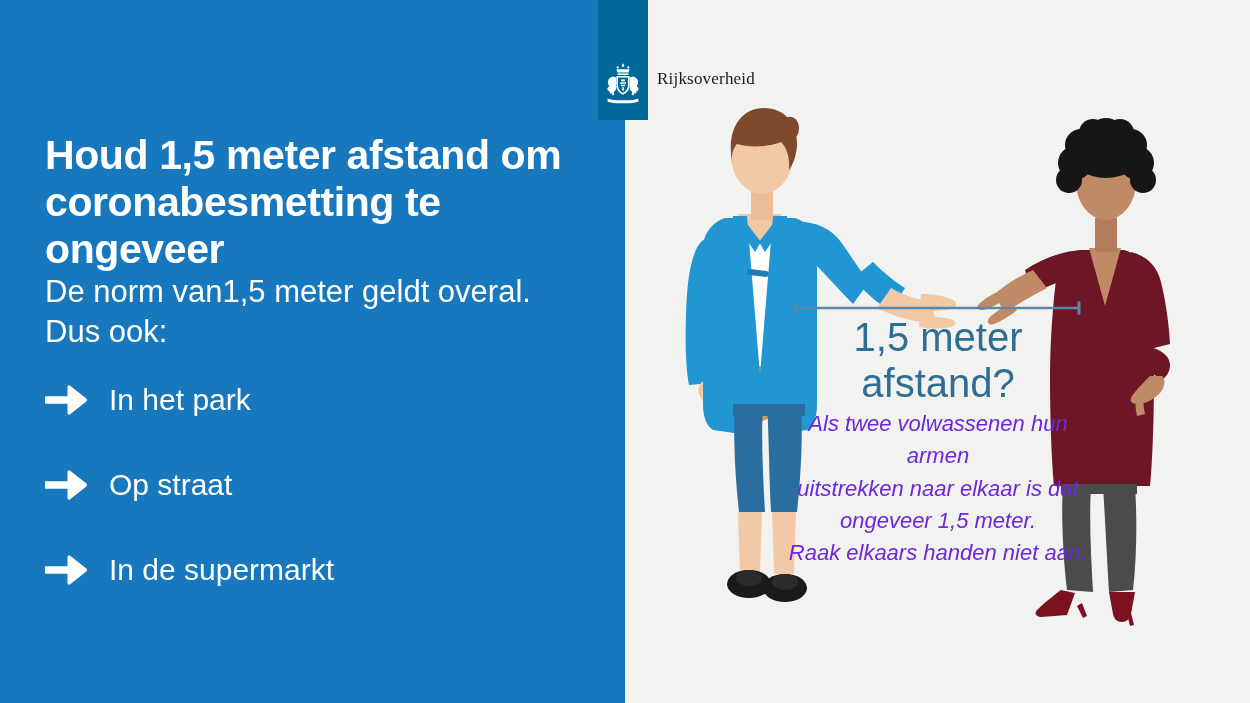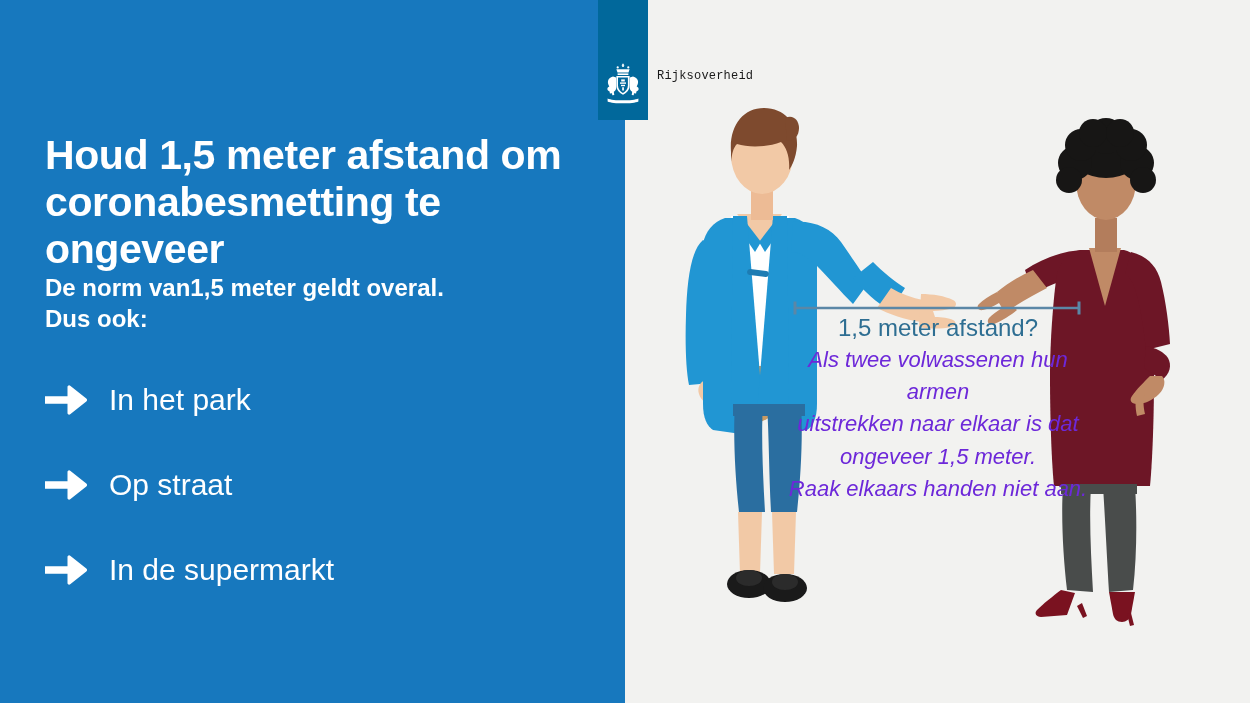--- a/index.html
+++ b/index.html
@@ -38,22 +38,22 @@
     letter-spacing: -0.4px;
   }
   .headline .hl-line { display: block; }
 
   .subhead {
     position: absolute;
     left: 45px;
     top: 272px;
     width: 560px;
     color: #ffffff;
-    font-size: 24px;
-    font-weight: bold;
+    font-size: 31px;
+    font-weight: normal;
     line-height: 1.3;
   }
   .subhead .sh-line { display: block; }
 
   .bullets {
     position: absolute;
     left: 45px;
     top: 357px;
     width: 560px;
   }
@@ -90,22 +90,22 @@
     left: 605px;
     top: 62px;
     width: 36px;
     height: 46px;
   }
   .logo-word {
     position: absolute;
     left: 657px;
     top: 69px;
     color: #1a1a1a;
-    font-family: Liberation Mono, monospace;
-    font-size: 12px;
+    font-family: Liberation Serif, serif;
+    font-size: 17px;
     letter-spacing: 0.2px;
   }
 
   
   .scene {
     position: absolute;
     left: 625px;
     top: 0;
     width: 625px;
     height: 703px;
@@ -123,21 +123,21 @@
   .caption {
     position: absolute;
     left: 780px;
     top: 314px;
     width: 316px;
     text-align: center;
     color: #2a6a8c;
   }
   .caption-title {
     display: block;
-    font-size: 24px;
+    font-size: 40px;
     line-height: 1.15;
     color: #2e6e92;
     margin-bottom: 2px;
   }
   .caption-body {
     display: block;
     font-size: 22px;
     line-height: 1.47;
     color: #6d28d9;
     font-style: italic;

